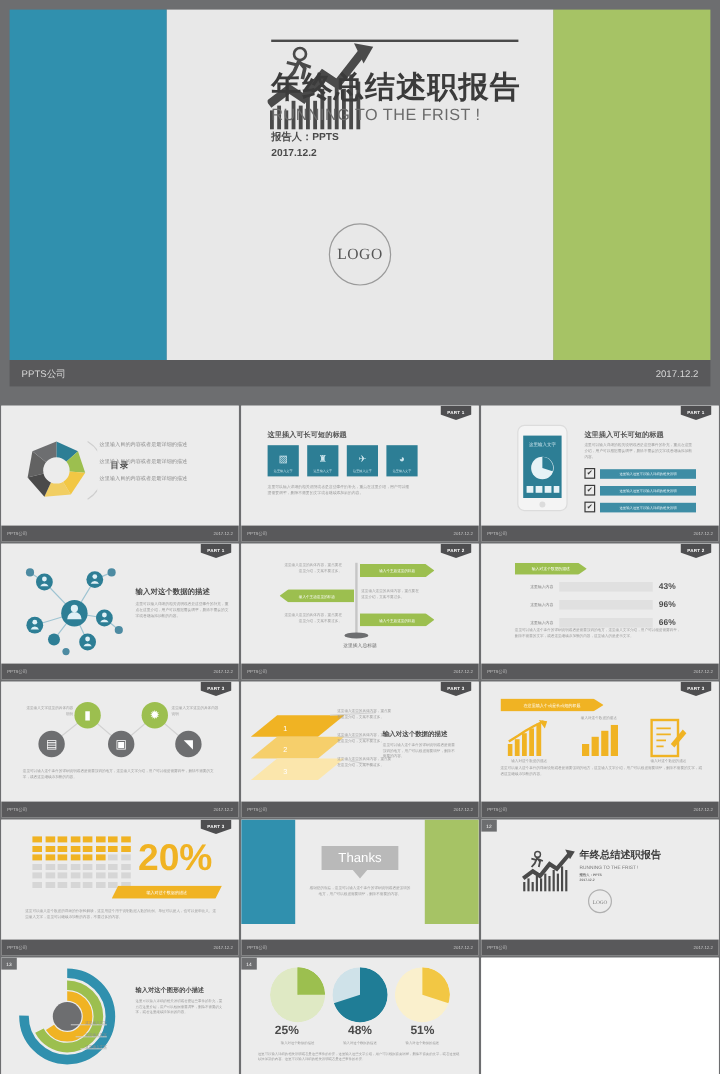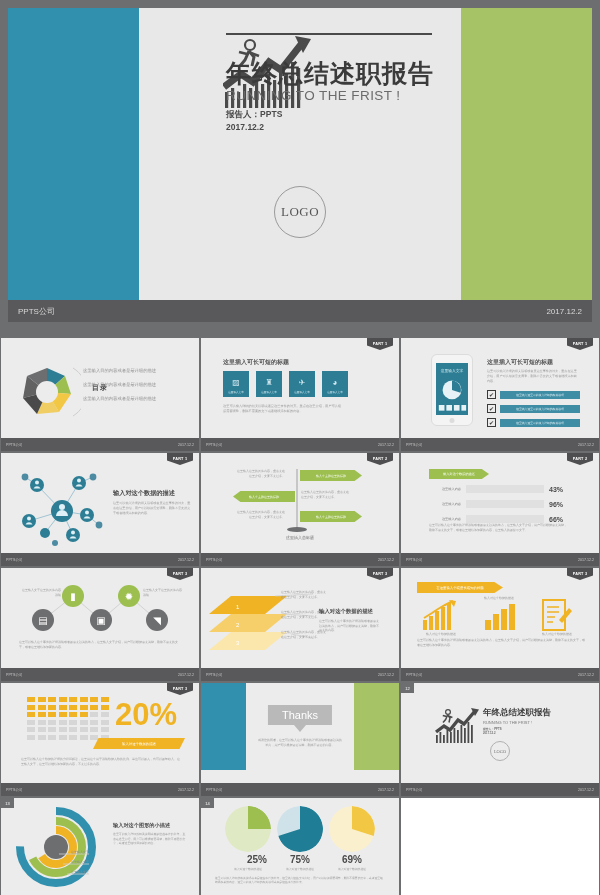--- a/index.html
+++ b/index.html
@@ -692,35 +692,35 @@
 
     <div class="thumb">
       <div class="body blur">
         <div class="corner-num">14</div>
 
         <svg class="pie" style="left:24px" viewBox="0 0 46 46">
           <circle cx="23" cy="23" r="23" fill="#dfe9c4"></circle>
           <path d="M23 23 L23 0 A23 23 0 0 1 43.8 13.5 Z" fill="#9cbf4f"></path>
           <path d="M23 23 L23 0 L23 0 A23 23 0 0 1 46 23 L23 23 Z" fill="#9cbf4f"></path>
         </svg>
-        <div class="pie-pct" style="left:26px">25%</div>
+        <div class="pie-pct" style="left:8px">25%</div>
         <div class="pie-cap" style="left:17px">输入对这个数据的描述</div>
 
         <svg class="pie" style="left:76px" viewBox="0 0 46 46">
           <circle cx="23" cy="23" r="23" fill="#cfe2e9"></circle>
           <path d="M23 23 L23 0 A23 23 0 1 1 1.2 30 Z" fill="#1f7d96"></path>
         </svg>
-        <div class="pie-pct" style="left:69px">75%</div>
+        <div class="pie-pct" style="left:69px">48%</div>
         <div class="pie-cap" style="left:69px">输入对这个数据的描述</div>
 
         <svg class="pie" style="left:128px" viewBox="0 0 46 46">
           <circle cx="23" cy="23" r="23" fill="#faf0cd"></circle>
           <path d="M23 23 L23 0 A23 23 0 0 1 44.8 30 Z" fill="#f2c744"></path>
         </svg>
-        <div class="pie-pct" style="left:121px">69%</div>
+        <div class="pie-pct" style="left:121px">51%</div>
         <div class="pie-cap" style="left:121px">输入对这个数据的描述</div>
 
         <div class="s14-par fake-par">这里可以输入详细的相关说明或者是这些事件的补充，这里输入这些文字介绍，用户可以根据需要调整，删除不需要的文字，或者这里继续添加新的内容。这里可以输入详细的相关说明或者是这些事件的补充。</div>
       </div>
 
     </div>
 
     <div class="thumb blank-thumb">
       <div class="body" style="background:#fff"></div>
     </div>

